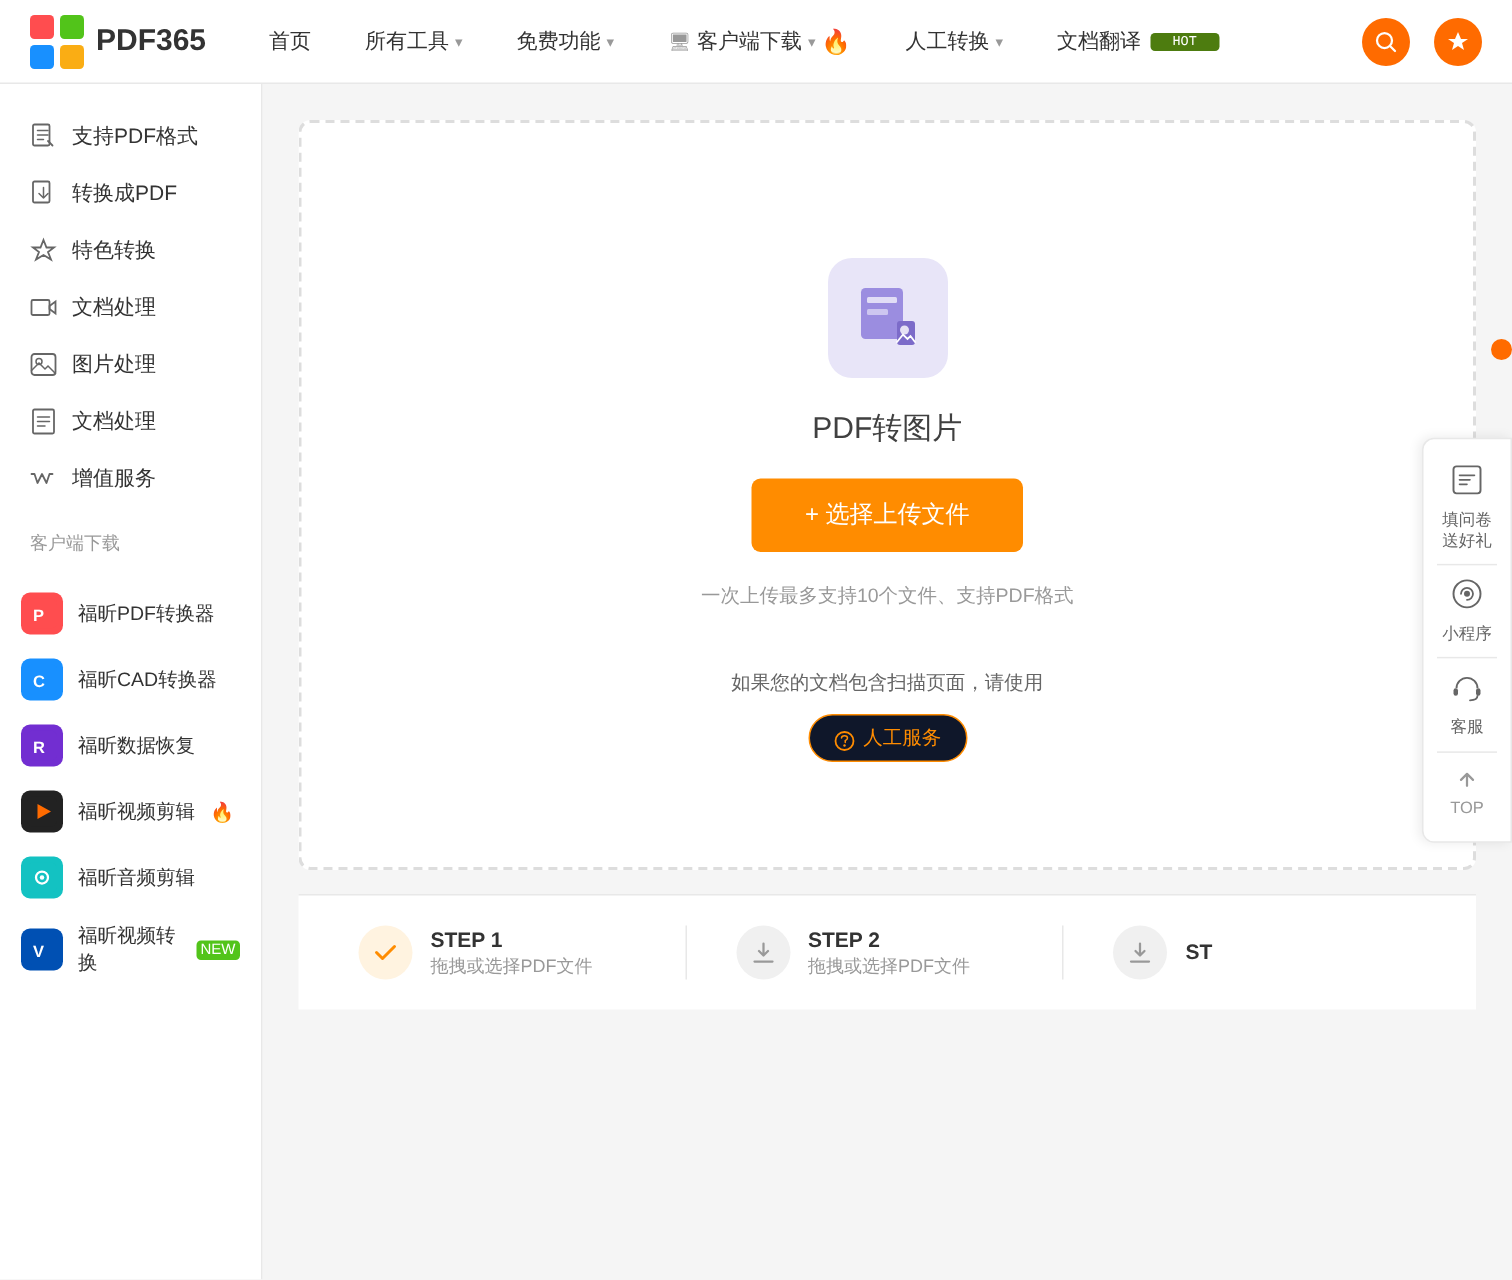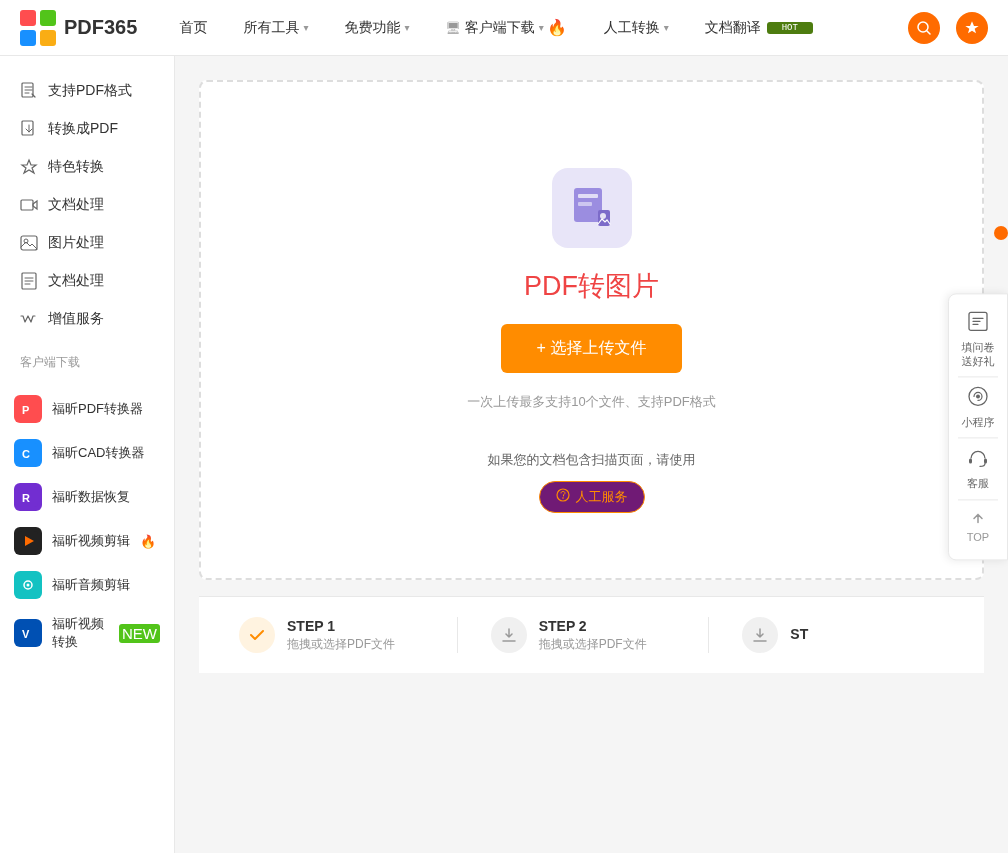--- a/index.html
+++ b/index.html
@@ -137,21 +137,21 @@
     .dl-icon {
       width: 28px; height: 28px;
       border-radius: 6px;
       display: flex;
       align-items: center;
       justify-content: center;
       font-size: 16px;
       flex-shrink: 0;
     }
     .new-badge {
-      font-size: 15px;
+      font-size: 10px;
       background: #52c41a;
       color: #fff;
       padding: 1px 3px;
       border-radius: 3px;
       margin-left: 2px;
     }
 
     
     .main {
       flex: 1;
@@ -187,22 +187,22 @@
       width: 80px;
       height: 80px;
       background: #e8e5f8;
       border-radius: 16px;
       display: flex;
       align-items: center;
       justify-content: center;
     }
 
     .upload-title {
-      font-size: 27px;
-      color: #ef4444;
+      font-size: 20px;
+      color: #404040;
       font-weight: 500;
     }
 
     .upload-btn {
       background: #ff8c00;
       color: #fff;
       border: none;
       border-radius: 6px;
       padding: 14px 36px;
       font-size: 16px;
@@ -225,27 +225,27 @@
       margin-top: 20px;
       flex-direction: column;
     }
     .ai-service-text {
       font-size: 13px;
       color: #666;
     }
     .ai-service-btn {
       border: 1px solid #ff8c00;
       color: #ff8c00;
-      background: #701a75;
+      background: #0f172a;
       border-radius: 20px;
       padding: 6px 16px;
       font-size: 13px;
       cursor: pointer;
       display: flex;
-      align-items: flex-start;
+      align-items: flex-end;
       gap: 6px;
       font-family: 'Microsoft YaHei', Arial, sans-serif;
     }
 
     
     .steps-bar {
       background: #fff;
       border-top: 1px solid #e8e8e8;
       padding: 20px 24px;
       display: flex;

